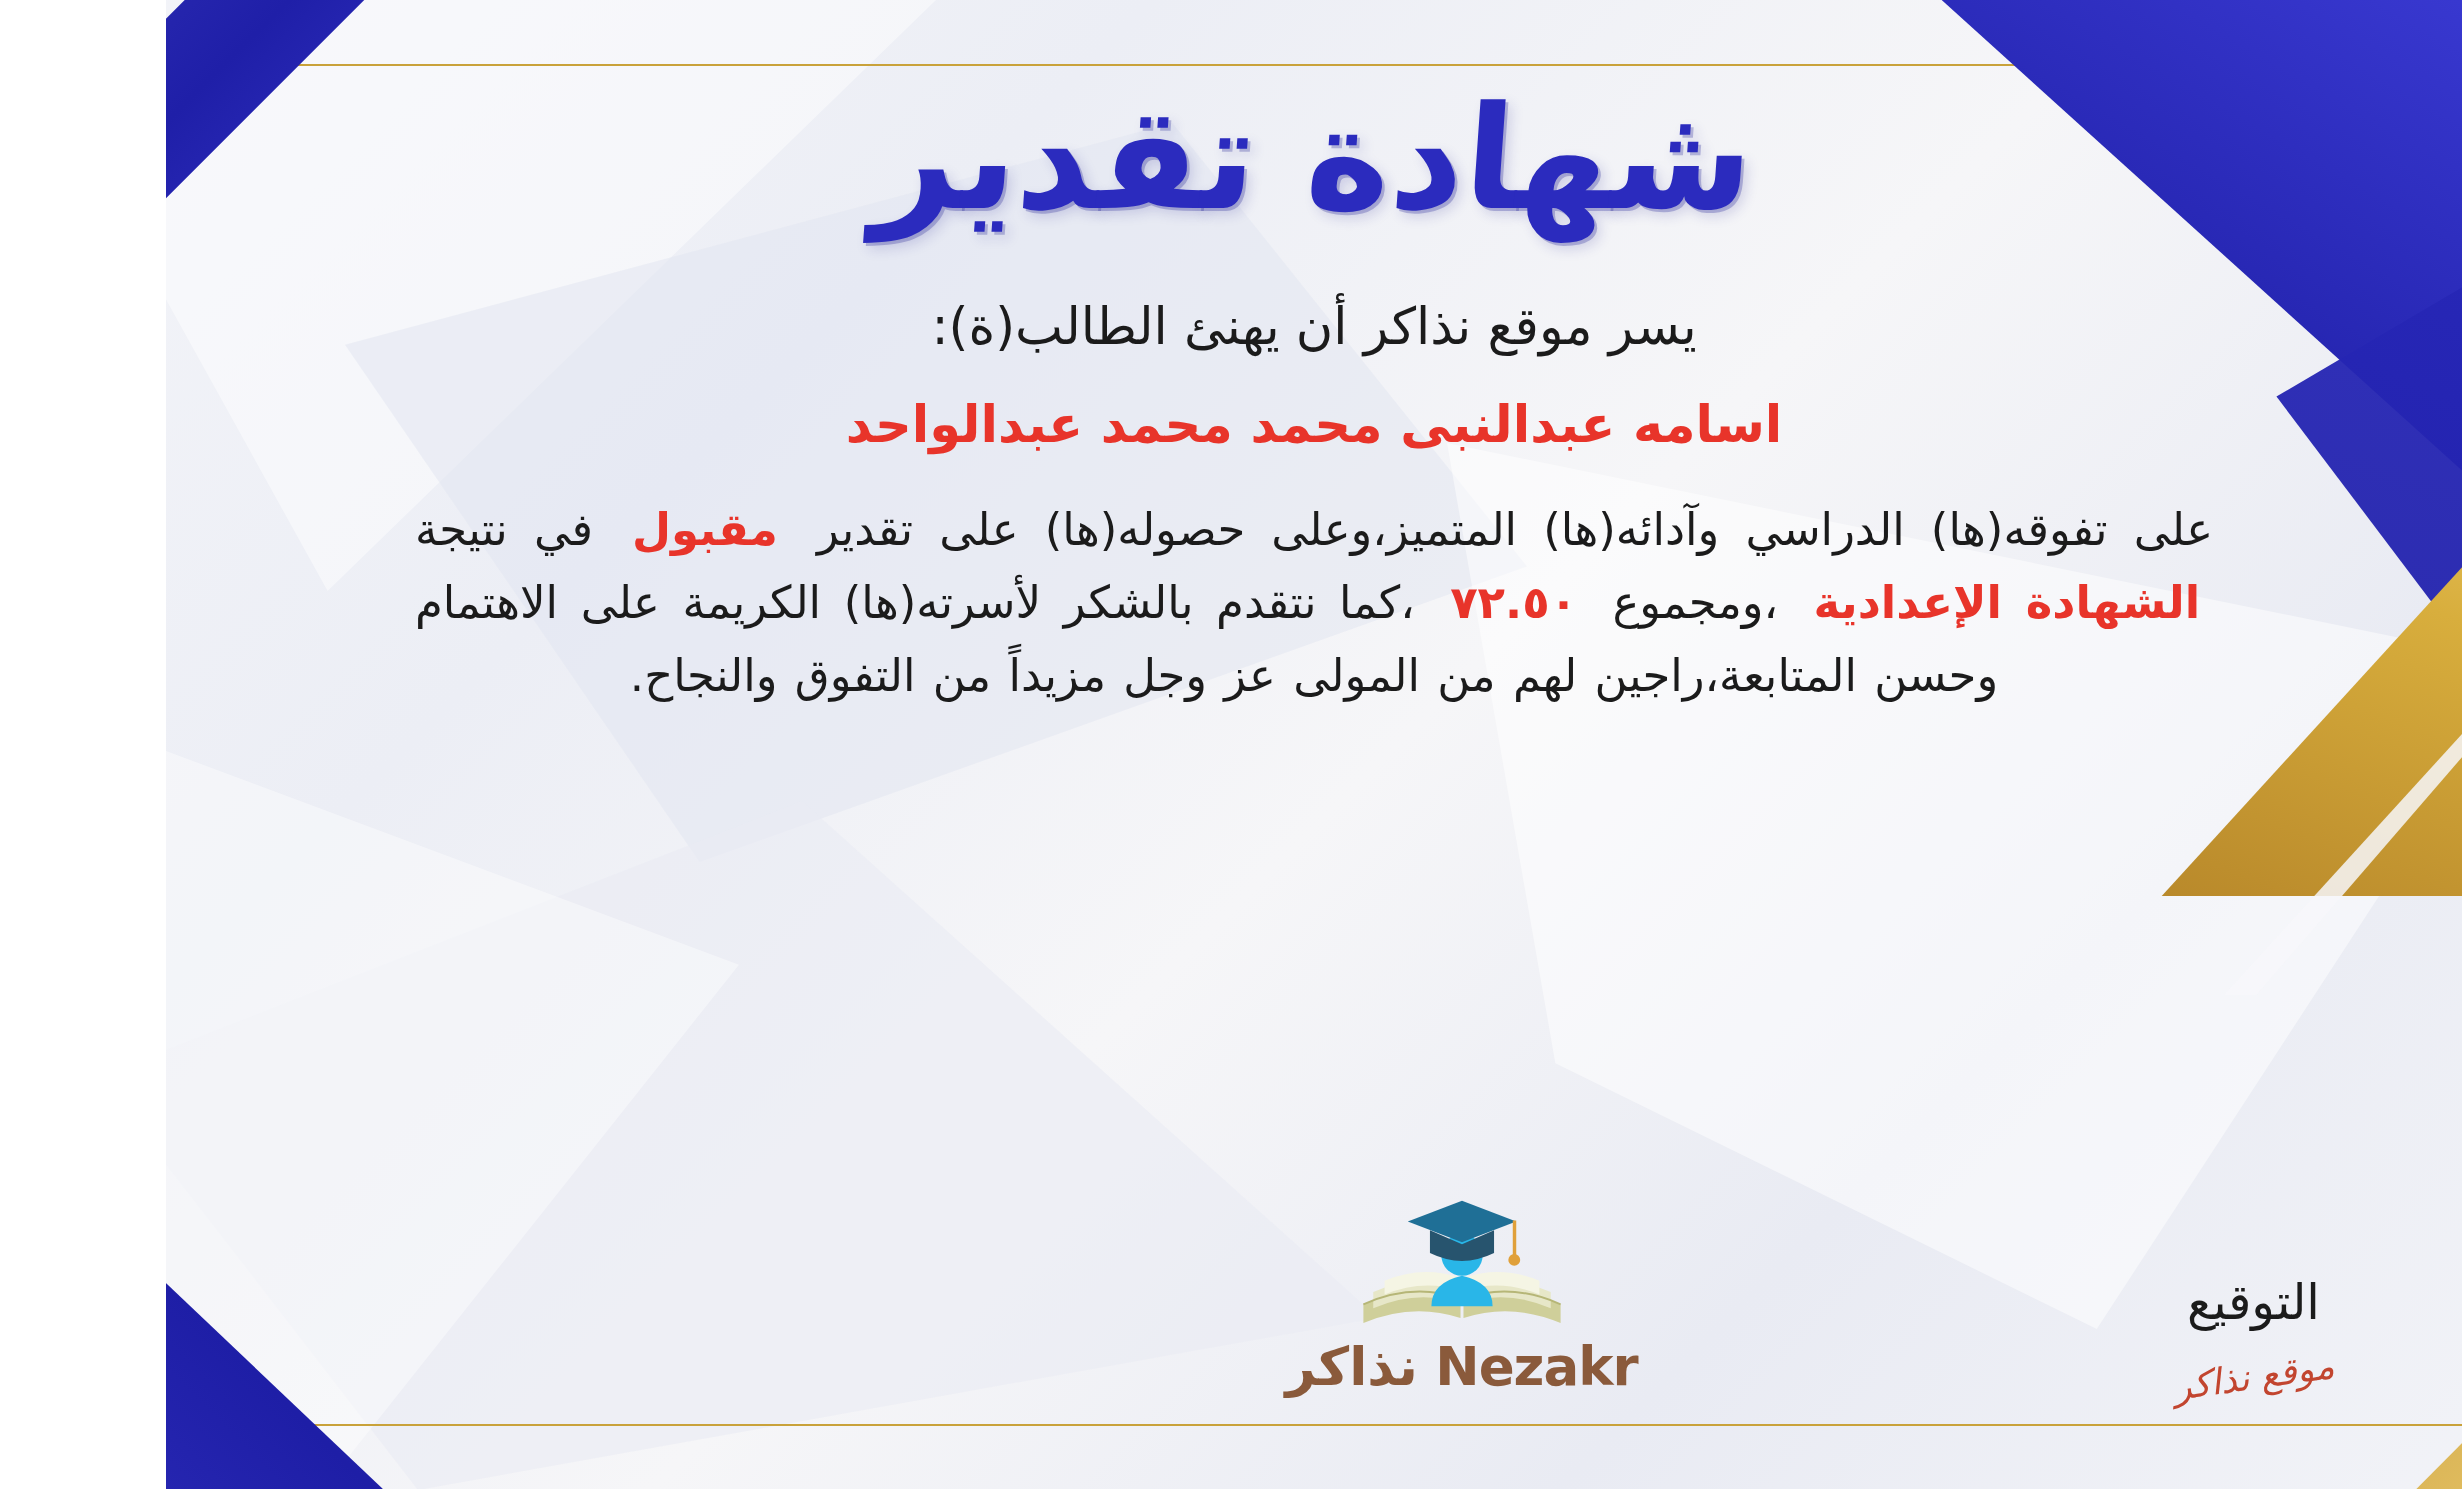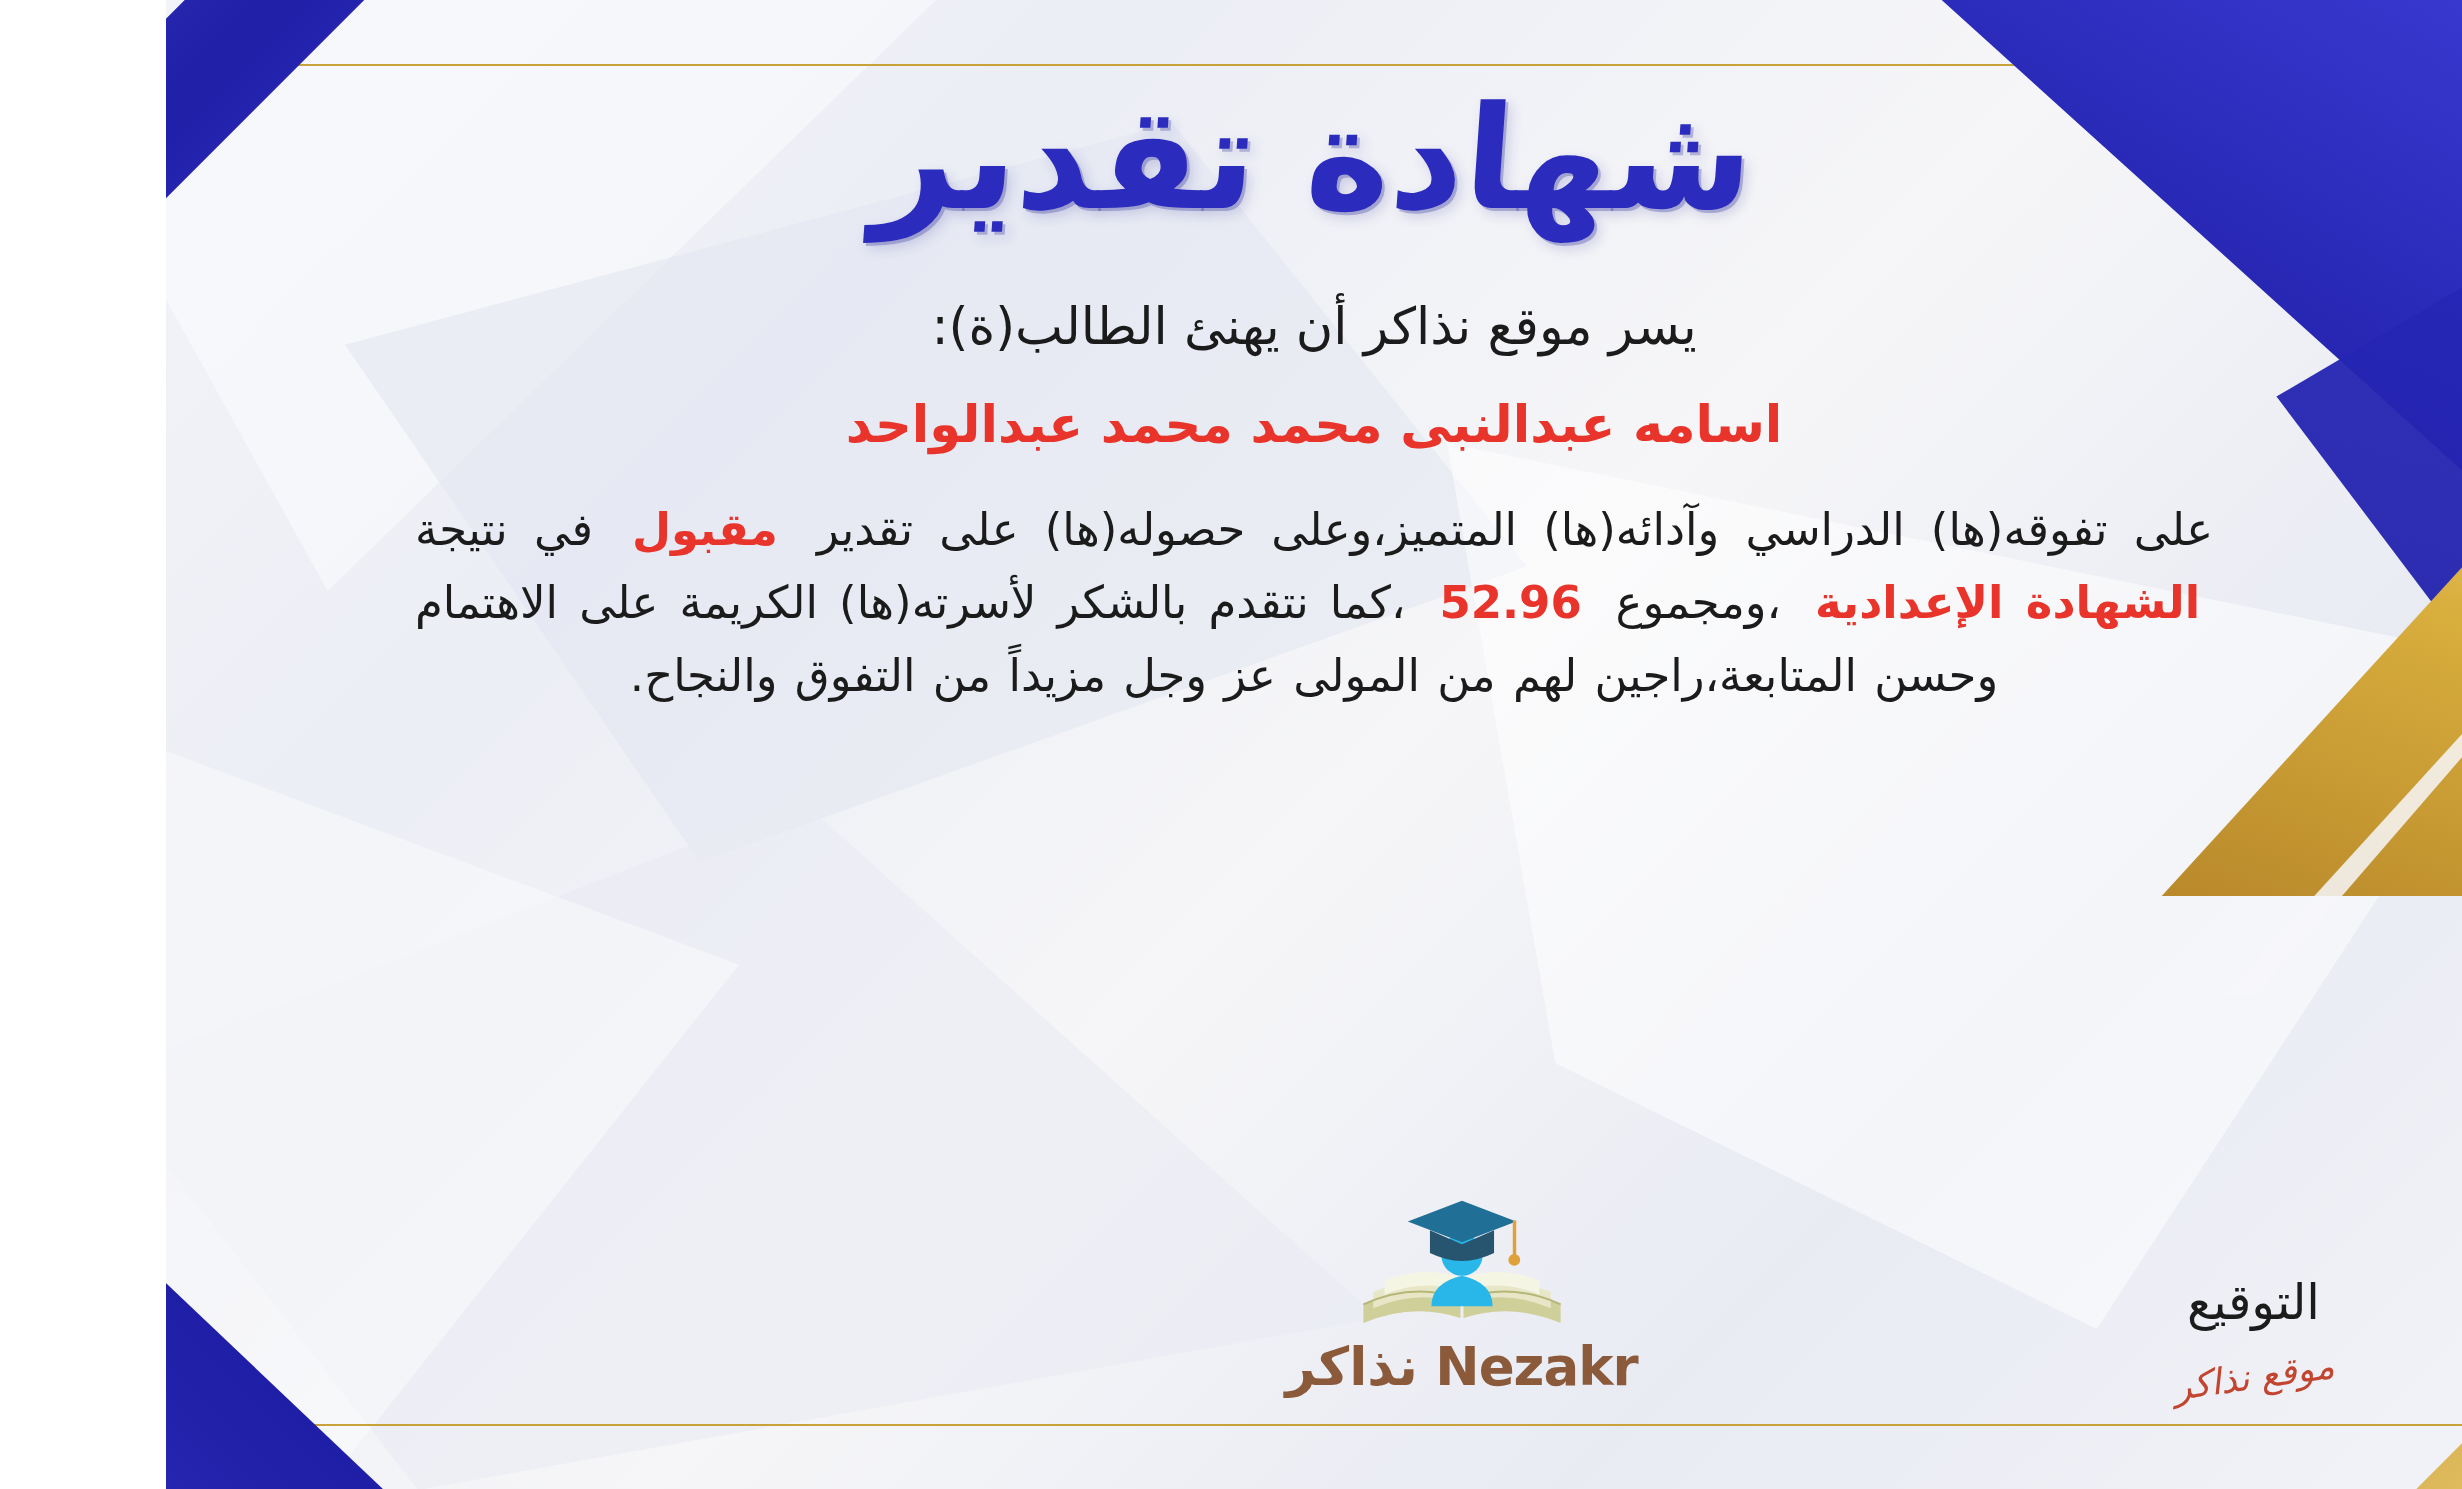--- a/index.html
+++ b/index.html
@@ -284,21 +284,21 @@
       <div class="line-intro">يسر موقع نذاكر أن يهنئ الطالب(ة):</div>
 
       <div class="student-name">اسامه عبدالنبى محمد محمد عبدالواحد</div>
 
       <div class="paragraph">
         <span>على تفوقه(ها) الدراسي وآدائه(ها) المتميز،وعلى حصوله(ها) على تقدير</span>
         <span class="hl">مقبول</span>
         <span>في نتيجة</span>
         <span class="hl">الشهادة الإعدادية</span>
         <span>،ومجموع</span>
-        <span class="hl">52.96</span>
+        <span class="hl">٧٢.٥٠</span>
         <span>،كما نتقدم بالشكر لأسرته(ها) الكريمة على الاهتمام وحسن المتابعة،راجين لهم من المولى عز وجل مزيداً من التفوق والنجاح.</span>
       </div>
 
     </div>
 
     <div class="footer">
 
       <div class="signature-col">
         <div class="signature-label">التوقيع</div>
         <div class="signature-script">موقع نذاكر</div>

